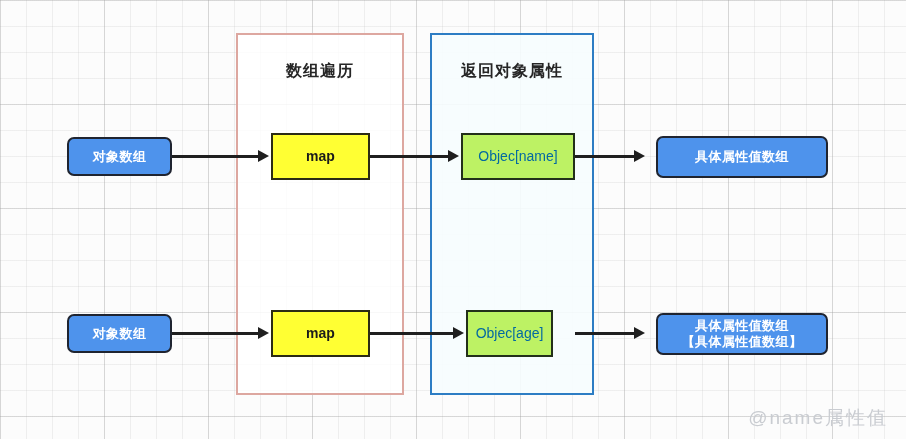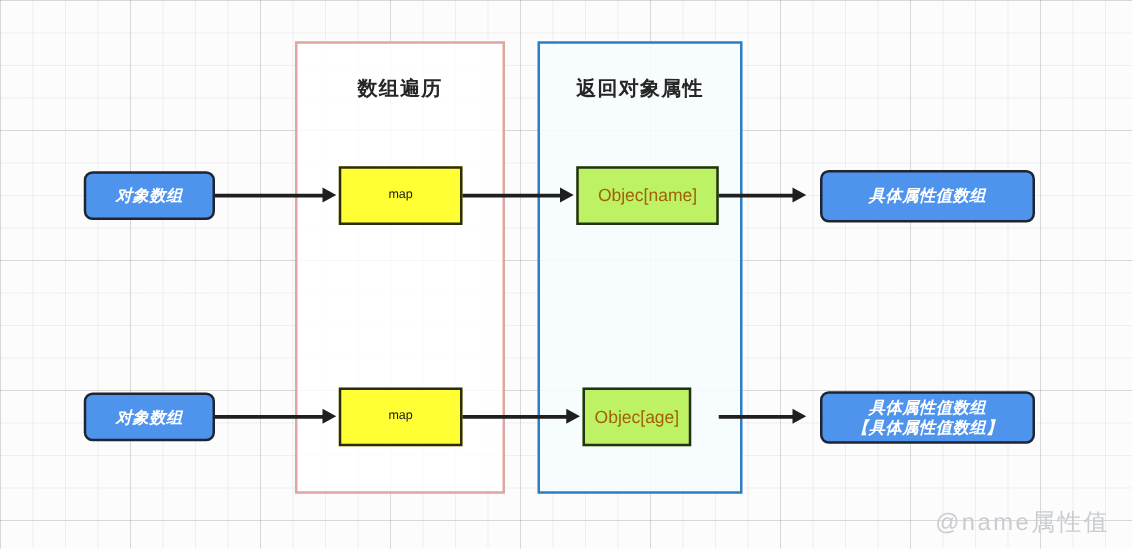--- a/index.html
+++ b/index.html
@@ -58,33 +58,32 @@
     line-height: 1.22;
   }
   .node.rounded-blue {
     background: #4e93ec;
     border: 2px solid #1f2430;
     border-radius: 7px;
     color: #ffffff;
     font-weight: 700;
     font-size: 13px;
     letter-spacing: 0.4px;
-    font-style: italic;
   }
   .node.yellow {
     background: #ffff33;
     border: 2px solid #2b2b14;
     color: #1b1b1b;
-    font-size: 10px;
-    font-weight: 400;
+    font-size: 14px;
+    font-weight: 700;
   }
   .node.green {
     background: #bdf264;
     border: 2px solid #23301a;
-    color: #a16207;
+    color: #0369a1;
     font-size: 14px;
     font-weight: 400;
   }
 
   
   .arrow {
     position: absolute;
     height: 3px;
     background: #1f1f1f;
   }

